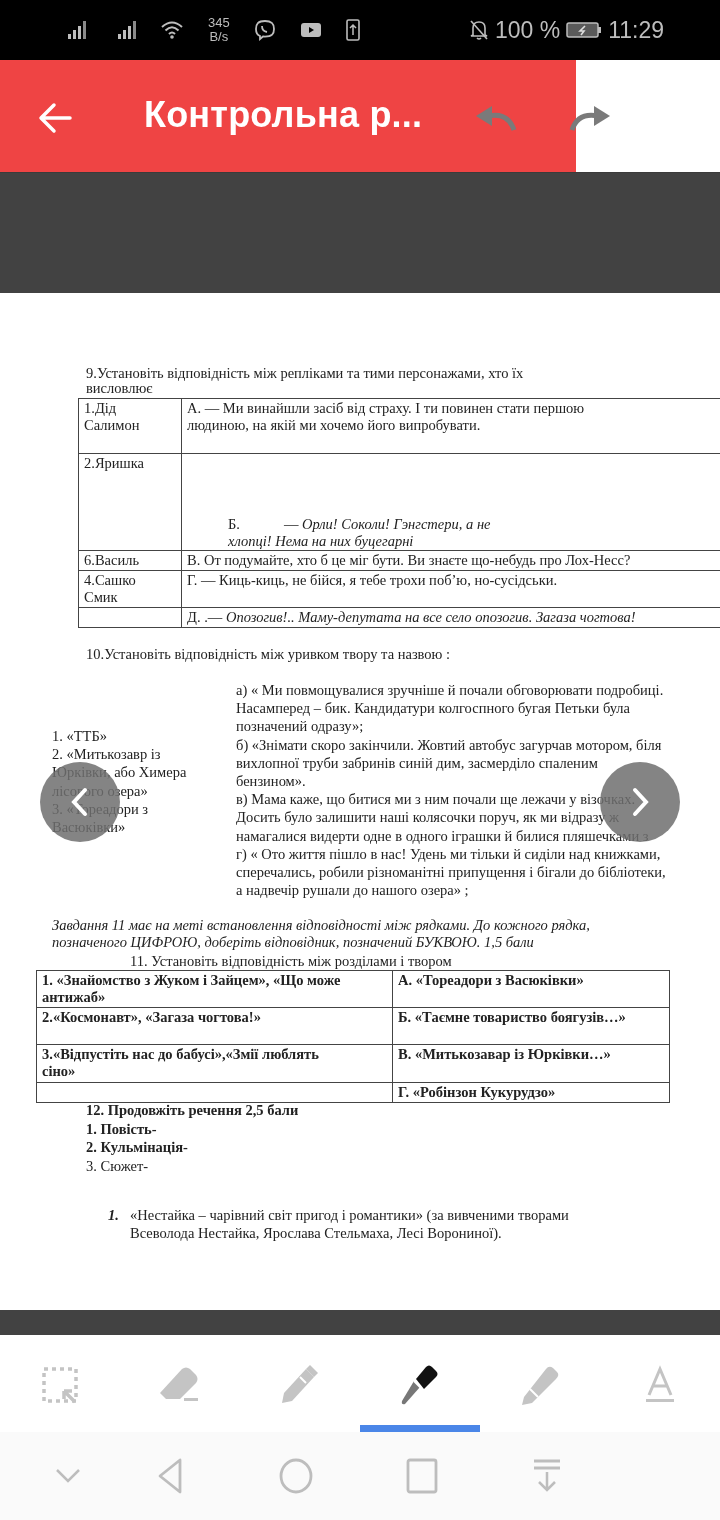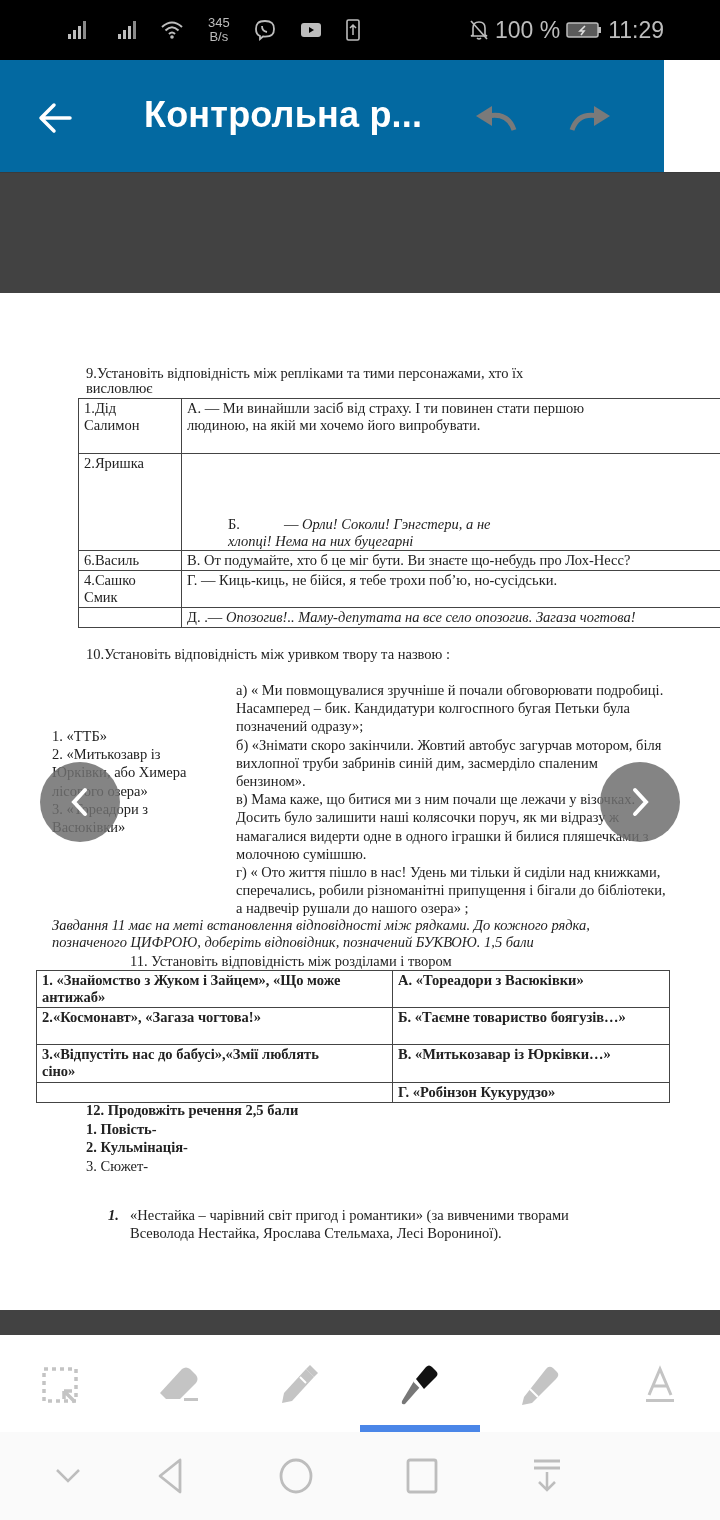--- a/index.html
+++ b/index.html
@@ -9,21 +9,21 @@
   
   .status-bar { position: absolute; top: 0; left: 0; width: 720px; height: 60px; background: #000; color: #bdbdbd; }
   .status-bar .left { position: absolute; left: 68px; top: 14px; height: 32px; display: flex; align-items: center; gap: 24px; }
   .status-bar .right { position: absolute; right: 56px; top: 14px; height: 32px; display: flex; align-items: center; gap: 6px; font-size: 23px; }
   .sig { display: inline-flex; align-items: flex-end; gap: 2px; height: 18px; }
   .sig i { display: block; width: 3px; background: #bdbdbd; }
   .netspeed { font-size: 13px; line-height: 14px; text-align: center; }
   .sb-icon { display: inline-flex; align-items: center; justify-content: center; }
 
   
-  .app-bar { position: absolute; top: 60px; left: 0; width: 664px; height: 112px; background: #0369a1; }
+  .app-bar { position: absolute; top: 60px; left: 0; width: 576px; height: 112px; background: #ef4444; }
   .app-bar .back { position: absolute; left: 34px; top: 36px; width: 44px; height: 44px; }
   .app-bar .title { position: absolute; left: 144px; top: 34px; font-size: 36px; color: #fff; font-weight: bold; white-space: nowrap; letter-spacing: 0.2px; }
   .app-bar .undo { position: absolute; left: 474px; top: 40px; width: 44px; height: 36px; }
   .app-bar .redo { position: absolute; left: 568px; top: 40px; width: 44px; height: 36px; }
   .app-bar .more { position: absolute; left: 664px; top: 36px; width: 24px; height: 44px; }
   .gray-area { position: absolute; top: 172px; left: 0; width: 720px; height: 121px; background: #424242; border-top: 1px solid #3b3b3b; }
 
   
   .page { position: absolute; top: 293px; left: 0; width: 720px; height: 1017px; background: #fff; color: #222; font-family: "Liberation Serif", serif; }
   .abs { position: absolute; }
@@ -212,21 +212,20 @@
   <div class="abs txt" style="left:236px;top:388px;width:480px;white-space:nowrap;">
     <div>а) « Ми повмощувалися зручніше й почали обговорювати подробиці.</div>
     <div>Насамперед – бик. Кандидатури колгоспного бугая Петьки була</div>
     <div>позначений одразу»;</div>
     <div>б) «Знімати скоро закінчили. Жовтий автобус загурчав мотором, біля</div>
     <div>вихлопної труби забринів синій дим, засмерділо спаленим</div>
     <div>бензином».</div>
     <div>в)  Мама каже, що битися ми з ним почали ще лежачи у візочках.</div>
     <div>Досить було залишити наші колясочки поруч, як ми відразу ж</div>
     <div>намагалися видерти одне в одного іграшки й билися пляшечками з</div>
-    <div>молочною сумішшю.</div>
     <div>г) « Ото життя пішло в нас! Удень ми тільки й сиділи над книжками,</div>
     <div>сперечались, робили різноманітні припущення і бігали до бібліотеки,</div>
     <div>а надвечір рушали до нашого озера» ;</div>
   </div>
 
   <div class="abs it txt" style="left:52px;top:624px;width:644px;text-align:justify;line-height:17px;">
     <div>Завдання 11 має на меті встановлення відповідності між рядками. До кожного рядка,</div>
     <div>позначеного ЦИФРОЮ, доберіть відповідник, позначений БУКВОЮ. 1,5 бали</div>
   </div>
   <div class="abs q-title" style="left:130px;top:660px;">11. Установіть відповідність між розділами і твором</div>

